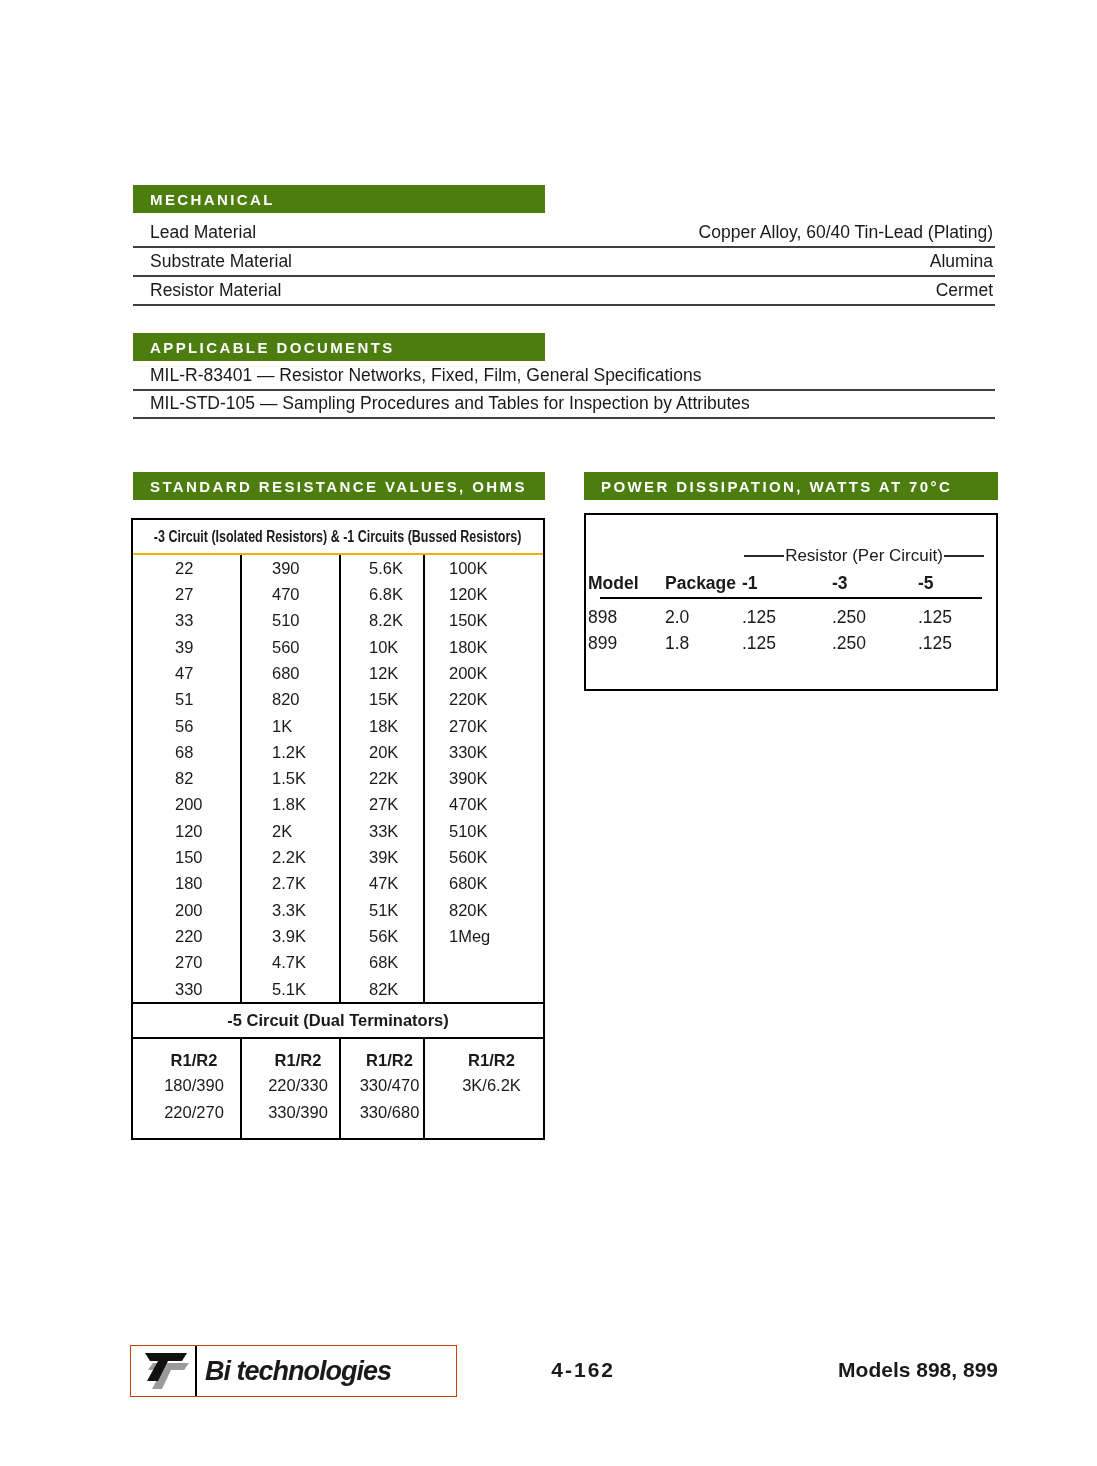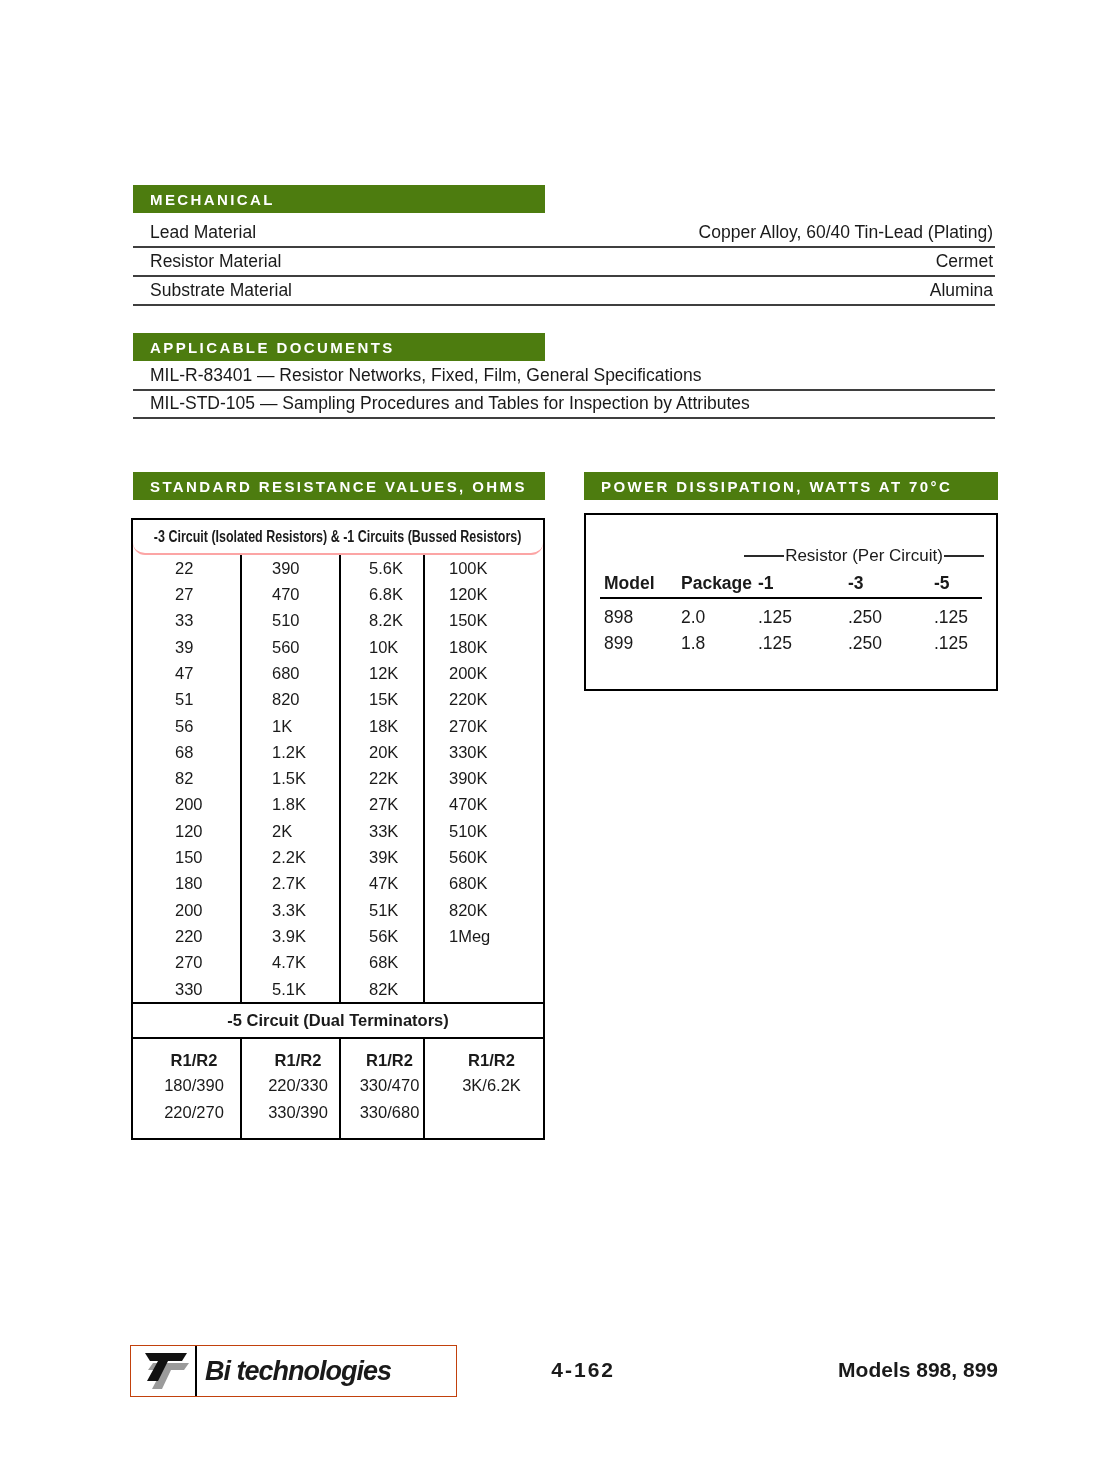--- a/index.html
+++ b/index.html
@@ -25,23 +25,22 @@
   .doc-row {
     height:28.5px; box-sizing:border-box; border-bottom:2px solid #3f3f3f;
     font-size:17.5px; padding:0 0 3px 17px; display:flex; align-items:flex-end;
   }
   
   .rt {
     position:absolute; left:131px; top:518px; width:414px;
     border:2.5px solid #000; box-sizing:border-box; background:#fff;
   }
   .rt-head {
-    height:33px; border-bottom:2px solid #fca5a5; display:flex; align-items:center; justify-content:center;
+    height:33px; border-bottom:2px solid #eab308; display:flex; align-items:center; justify-content:center;
     overflow:hidden;
-    border-radius:12px;
   }
   .rt-head-inner {
     font-weight:bold; font-size:16px; white-space:nowrap;
     transform:scaleX(0.78); transform-origin:50% 50%;
   }
   .rt-cols { display:flex; }
   .rt-col { box-sizing:border-box; }
   .rt-col.c1 { width:107px; }
   .rt-col.c2 { width:99px;  border-left:2px solid #000; }
   .rt-col.c3 { width:84px; border-left:2px solid #000; }
@@ -70,21 +69,21 @@
     border:2.5px solid #000; box-sizing:border-box; background:#fff;
   }
   .pd-span {
     margin:31px 12px 0 158px; display:flex; align-items:center;
     font-size:17px; white-space:nowrap;
   }
   .pd-span .dash { flex:1; border-top:2px solid #2a2a2a; }
   .pd-span .txt { padding:0 1px; }
   .pd-grid {
     display:grid; grid-template-columns:77px 77px 90px 86px 1fr;
-    padding-left:18px; font-size:17.5px; align-items:center;
+    padding-left:2px; font-size:17.5px; align-items:center;
   }
   .pd-grid.hdr { font-weight:bold; height:27px; margin-top:4px; }
   .pd-rule { border-top:2px solid #000; margin:0 14px; }
   .pd-grid.row { height:26px; }
   .pd-grid.row:first-of-type { margin-top:4px; }
   .pd-rows { margin-top:5px; }
   
   .logo-box {
     position:absolute; left:130px; top:1345px; width:327px; height:52px;
     border:1px solid #c2410c; box-sizing:border-box; display:flex; background:#fff;
@@ -111,26 +110,26 @@
 <div class="page">
 
   <div class="secbar" style="left:133px; top:185px; width:412px;">MECHANICAL</div>
 
   <div class="kv-rows">
     <div class="kv-row">
       <span>Lead Material</span>
       <span>Copper Alloy, 60/40 Tin-Lead (Plating)</span>
     </div>
     <div class="kv-row">
+      <span>Substrate Material</span>
+      <span>Alumina</span>
+    </div>
+    <div class="kv-row">
       <span>Resistor Material</span>
       <span>Cermet</span>
-    </div>
-    <div class="kv-row">
-      <span>Substrate Material</span>
-      <span>Alumina</span>
     </div>
   </div>
 
   <div class="secbar" style="left:133px; top:333px; width:412px;">APPLICABLE DOCUMENTS</div>
 
   <div class="doc-rows">
       <div class="doc-row">MIL-R-83401 — Resistor Networks, Fixed, Film, General Specifications</div>
       <div class="doc-row">MIL-STD-105 — Sampling Procedures and Tables for Inspection by Attributes</div>
     </div>
 

